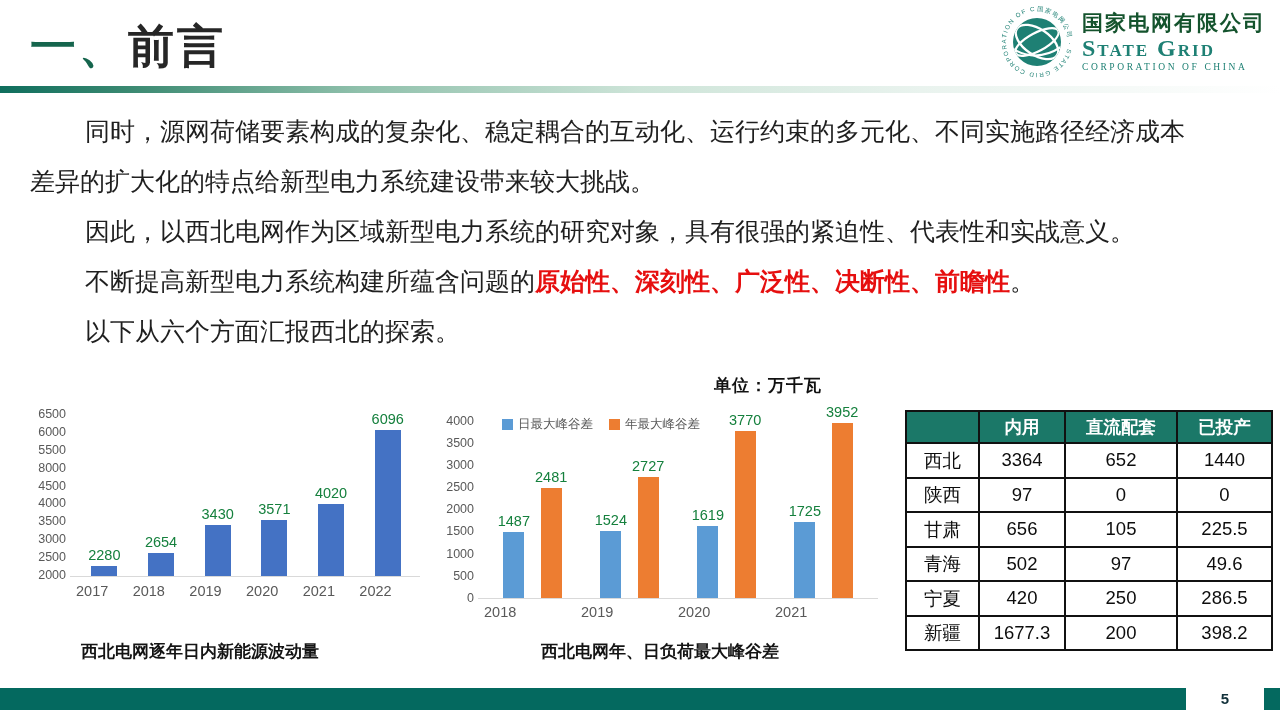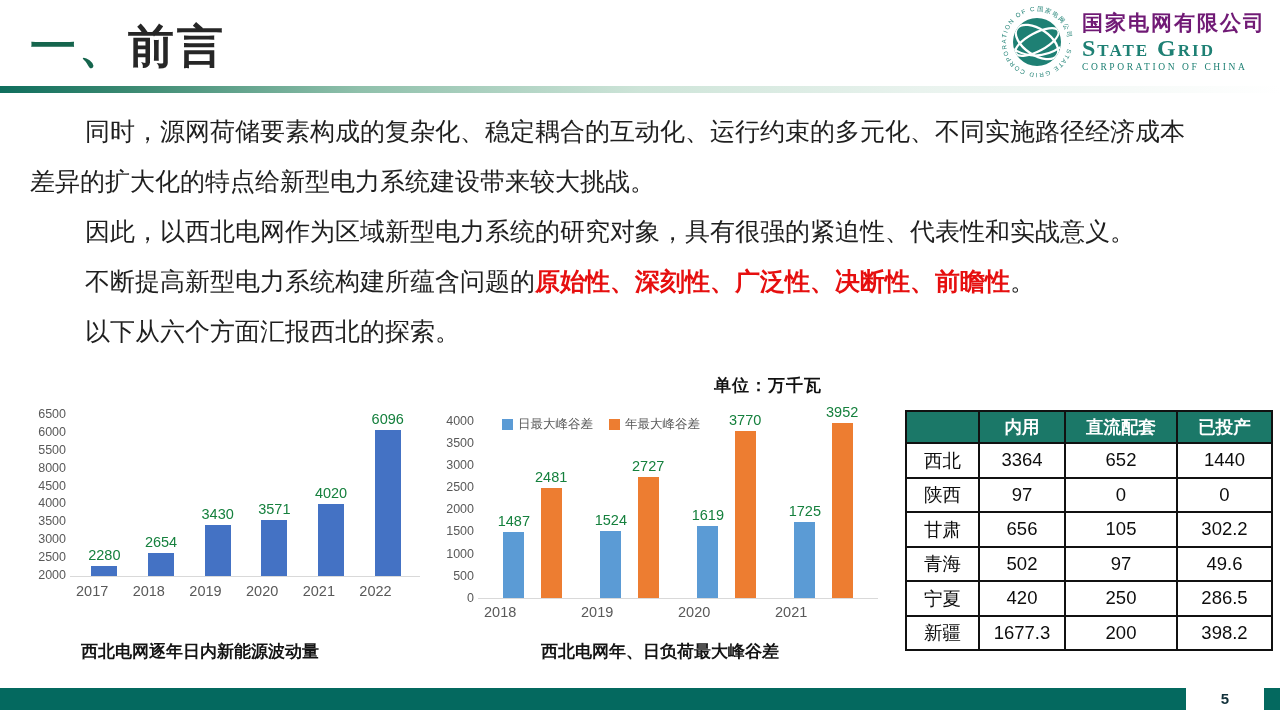--- a/index.html
+++ b/index.html
@@ -10,21 +10,21 @@
   
   .hdr-title{position:absolute;left:30px;top:16px;font-size:46px;font-weight:bold;
              letter-spacing:3px;white-space:nowrap;}
   .hdr-title .pre{color:#15654D;}
   .hdr-title .main{color:#262626;}
   .divider{position:absolute;left:0;top:86px;width:1280px;height:7px;
            background:linear-gradient(90deg,#0f6e5d 0%,#3a8971 10%,#8fc0ab 28%,
                       #cde4d8 50%,#e9f3ee 72%,#ffffff 100%);}
   .logo{position:absolute;top:5px;right:14px;display:flex;align-items:center;gap:8px;}
   .logo-txt{display:flex;flex-direction:column;align-items:flex-start;line-height:1.12;}
-  .logo-cn{font-size:21px;font-weight:bold;color:#701a75;letter-spacing:2px;}
+  .logo-cn{font-size:21px;font-weight:bold;color:#14532d;letter-spacing:2px;}
   .logo-en1{font-family:"Liberation Serif",serif;font-variant:small-caps;font-weight:bold;
             font-size:24px;color:#1E8074;letter-spacing:2px;}
   .logo-en2{font-family:"Liberation Serif",serif;font-size:9.5px;color:#1E8074;
             letter-spacing:2.6px;}
 
   
   .bodytext{position:absolute;left:30px;top:106px;width:1235px;font-size:25px;
             line-height:50px;color:#1f1f1f;}
   .bline{white-space:nowrap;height:50px;}
   .bline.indent{text-indent:2.2em;}
@@ -276,21 +276,21 @@
           <tr>
             <td>陕西</td>
             <td>97</td>
             <td>0</td>
             <td>0</td>
           </tr>
           <tr>
             <td>甘肃</td>
             <td>656</td>
             <td>105</td>
-            <td>302.2</td>
+            <td>225.5</td>
           </tr>
           <tr>
             <td>青海</td>
             <td>502</td>
             <td>97</td>
             <td>49.6</td>
           </tr>
           <tr>
             <td>宁夏</td>
             <td>420</td>

